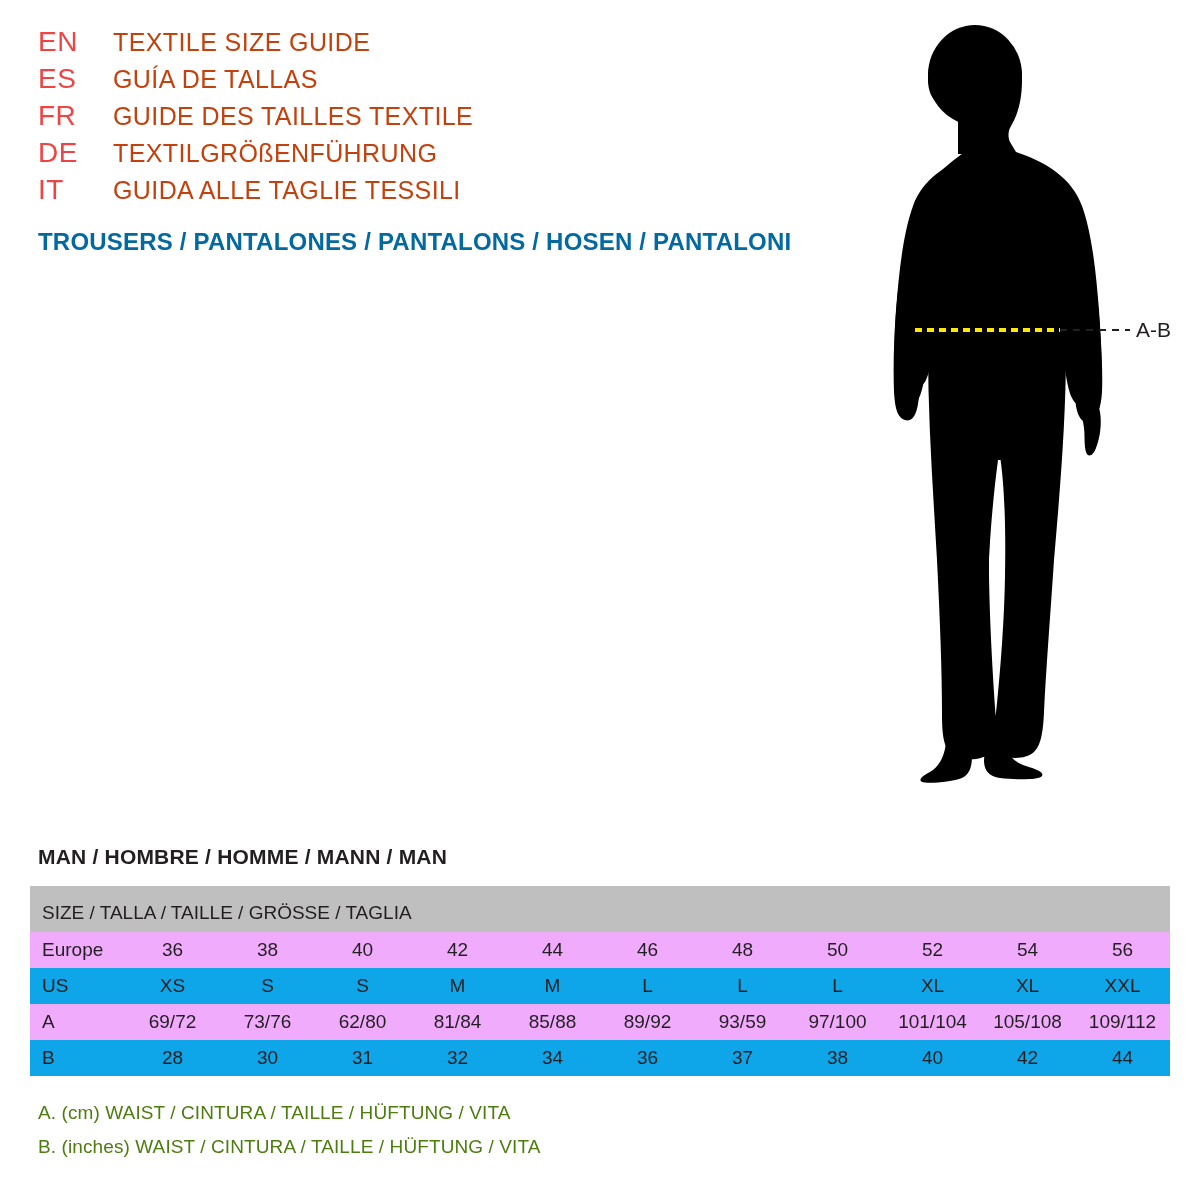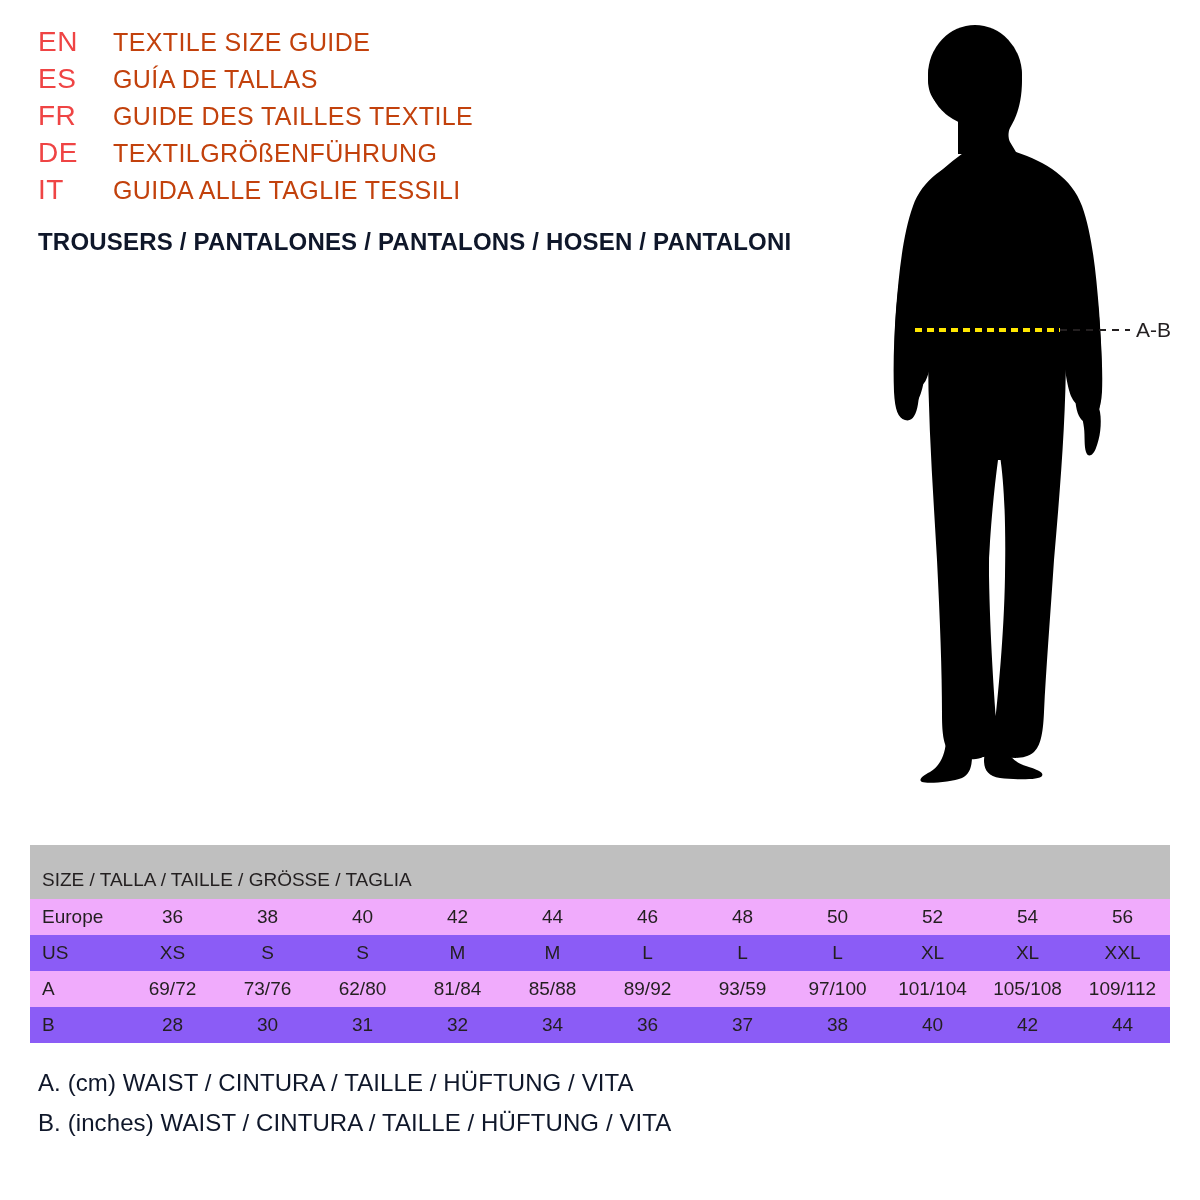--- a/index.html
+++ b/index.html
@@ -39,21 +39,21 @@
   .lang-text {
     font-size: 25px;
     letter-spacing: 0.4px;
     color: #c2410c;
   }
   .subtitle {
     margin-top: 24px;
     font-size: 24px;
     font-weight: bold;
     letter-spacing: 0.2px;
-    color: #0f172a;
+    color: #0369a1;
   }
 
   
   .figure {
     position: absolute;
     left: 820px;
     top: 20px;
     width: 370px;
     height: 780px;
   }
@@ -89,34 +89,34 @@
   table.size-table .label-cell {
     text-align: left;
     padding-left: 12px;
     width: 180px;
   }
   tr.head-row td {
     background: #bfbfbf;
     text-align: left;
     padding-left: 12px;
     font-size: 19px;
-    padding-top: 24px;
+    padding-top: 16px;
     padding-bottom: 8px;
   }
-  tr.shade td { background: #8b5cf6; margin-top: 42px; }
+  tr.shade td { background: #0ea5e9; margin-top: 42px; }
   tr.plain td { background: #f0abfc; }
 
   .footnotes {
     margin-top: 26px;
     padding-left: 8px;
   }
   .footnote {
-    font-size: 24px;
+    font-size: 19px;
     letter-spacing: 0.1px;
-    color: #0f172a;
+    color: #4d7c0f;
     margin-bottom: 12px;
   }
 </style>
 </head>
 <body>
 
 <div class="header">
 
   <div class="lang-row">
     <div class="lang-code">EN</div>
@@ -237,20 +237,21 @@
     </g>
 
     <line x1="95" y1="310" x2="240" y2="310" stroke="#ffe700" stroke-width="4" stroke-dasharray="7 5"></line>
 
     <line x1="240" y1="310" x2="310" y2="310" stroke="#231f20" stroke-width="2" stroke-dasharray="7 6"></line>
     <text x="316" y="317" font-family="Liberation Sans, sans-serif" font-size="21" fill="#231f20">A-B</text>
   </svg>
 </div>
 
 <div class="table-section">
+  <div class="table-caption">MAN / HOMBRE / HOMME / MANN / MAN</div>
 
   <table class="size-table">
     <tbody>
       <tr class="head-row">
         <td colspan="12">SIZE / TALLA / TAILLE / GRÖSSE / TAGLIA</td>
       </tr>
 
       <tr class="plain">
         <td class="label-cell">Europe</td>
         <td>36</td>

